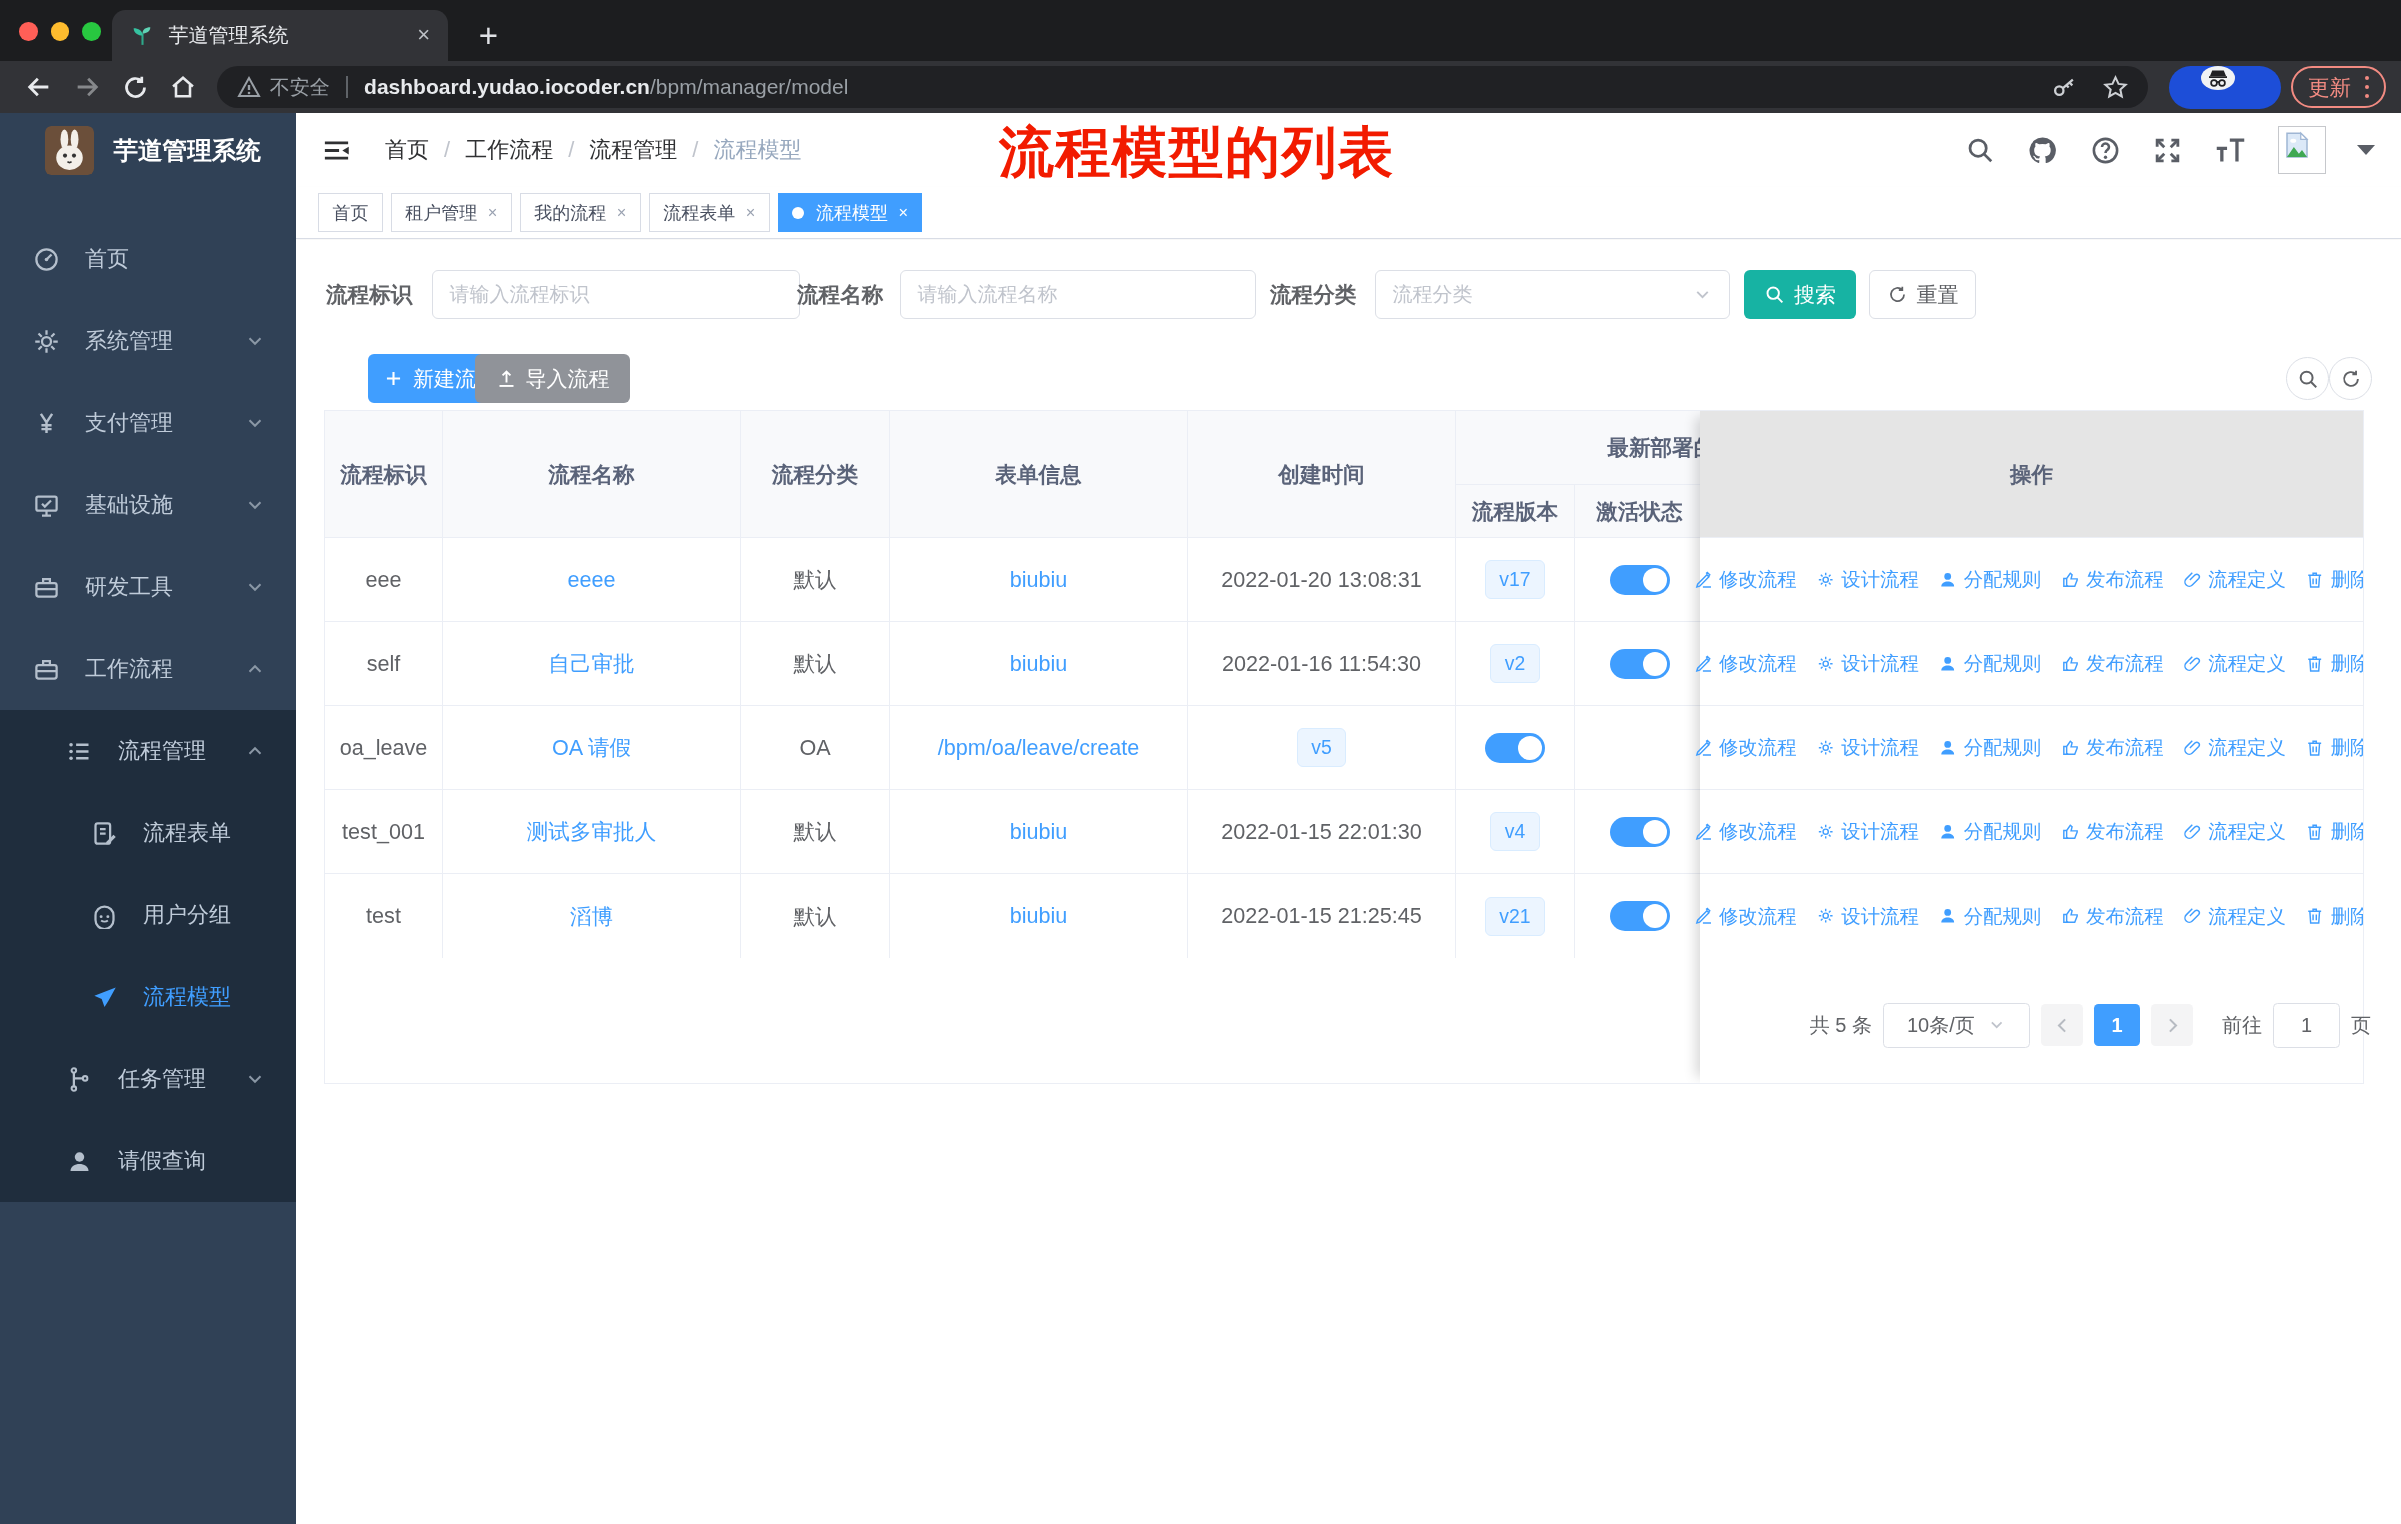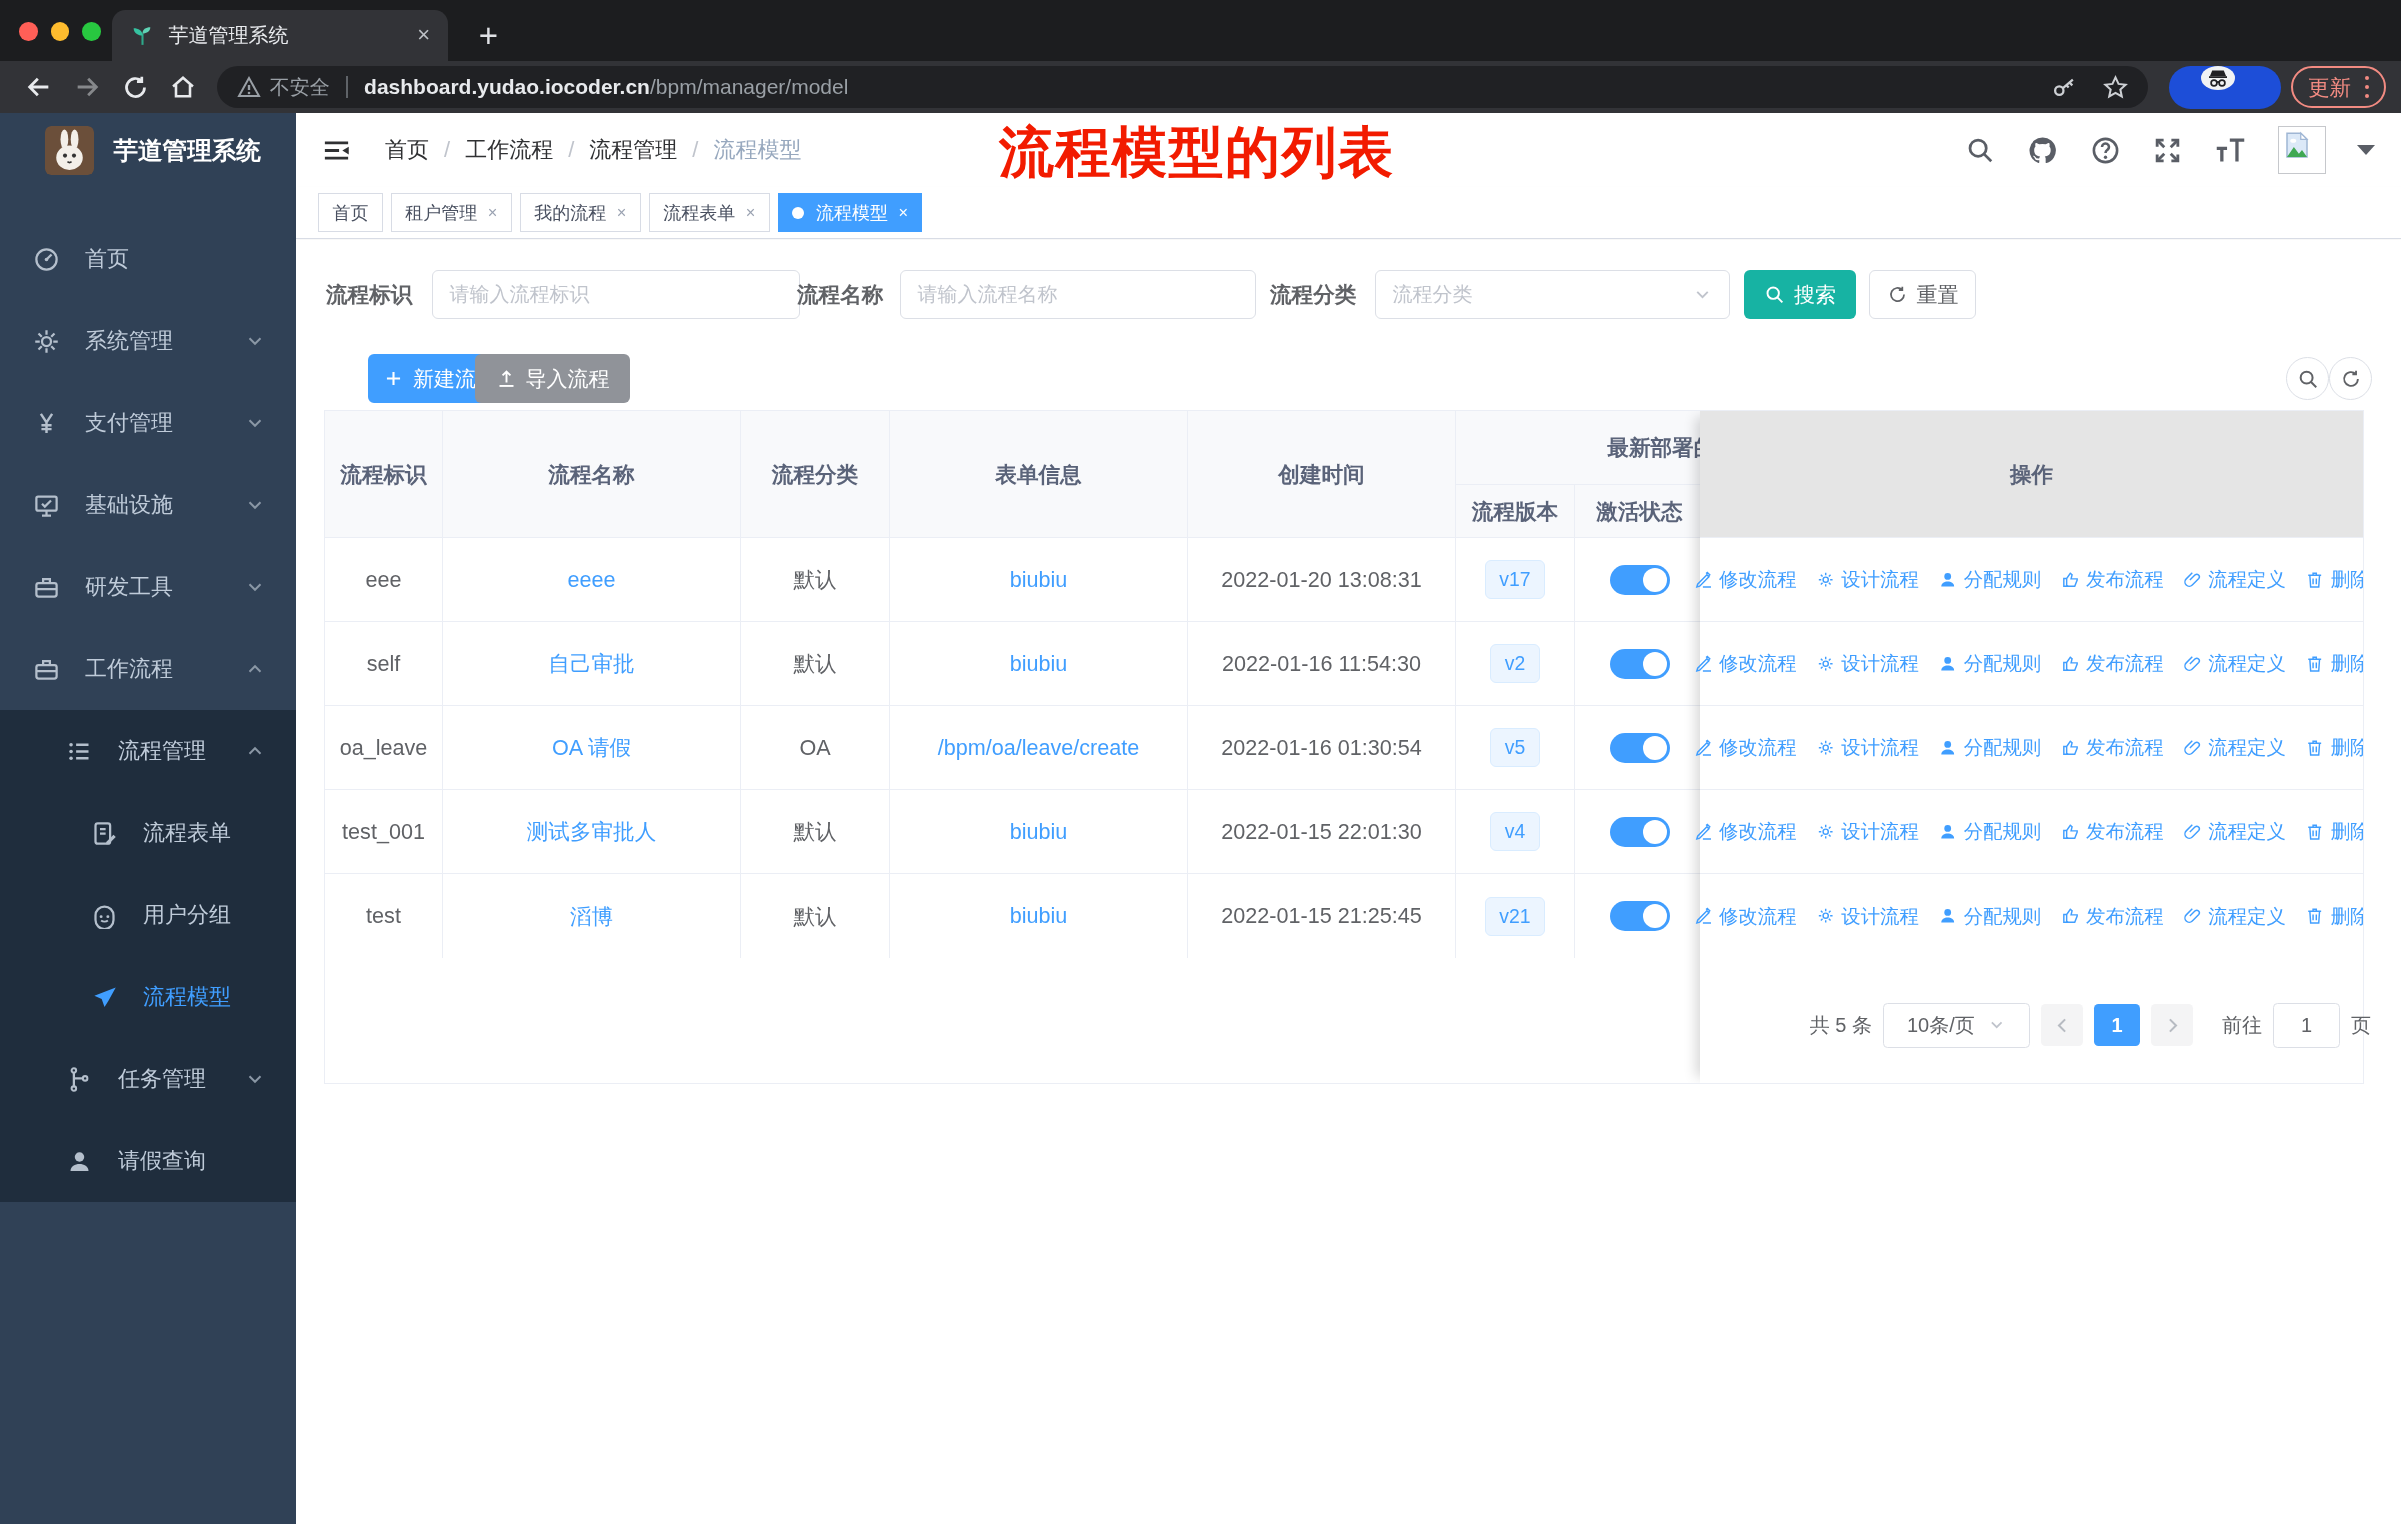--- a/index.html
+++ b/index.html
@@ -678,21 +678,20 @@
       </div>
       <div class="grid tr">
         <div class="td">oa_leave</div>
         <div class="td">
             <span class="link">OA 请假</span>
           </div>
         <div class="td">OA</div>
         <div class="td">
             <span class="link">/bpm/oa/leave/create</span>
           </div>
-        <div class="td">2022-01-16 01:30:54</div>
         <div class="td">
             <span class="vtag">v5</span>
           </div>
         <div class="td">
             <span class="switch"></span>
           </div>
         <div class="td" style="border-right:none"></div>
       </div>
       <div class="grid tr">
         <div class="td">test_001</div>

